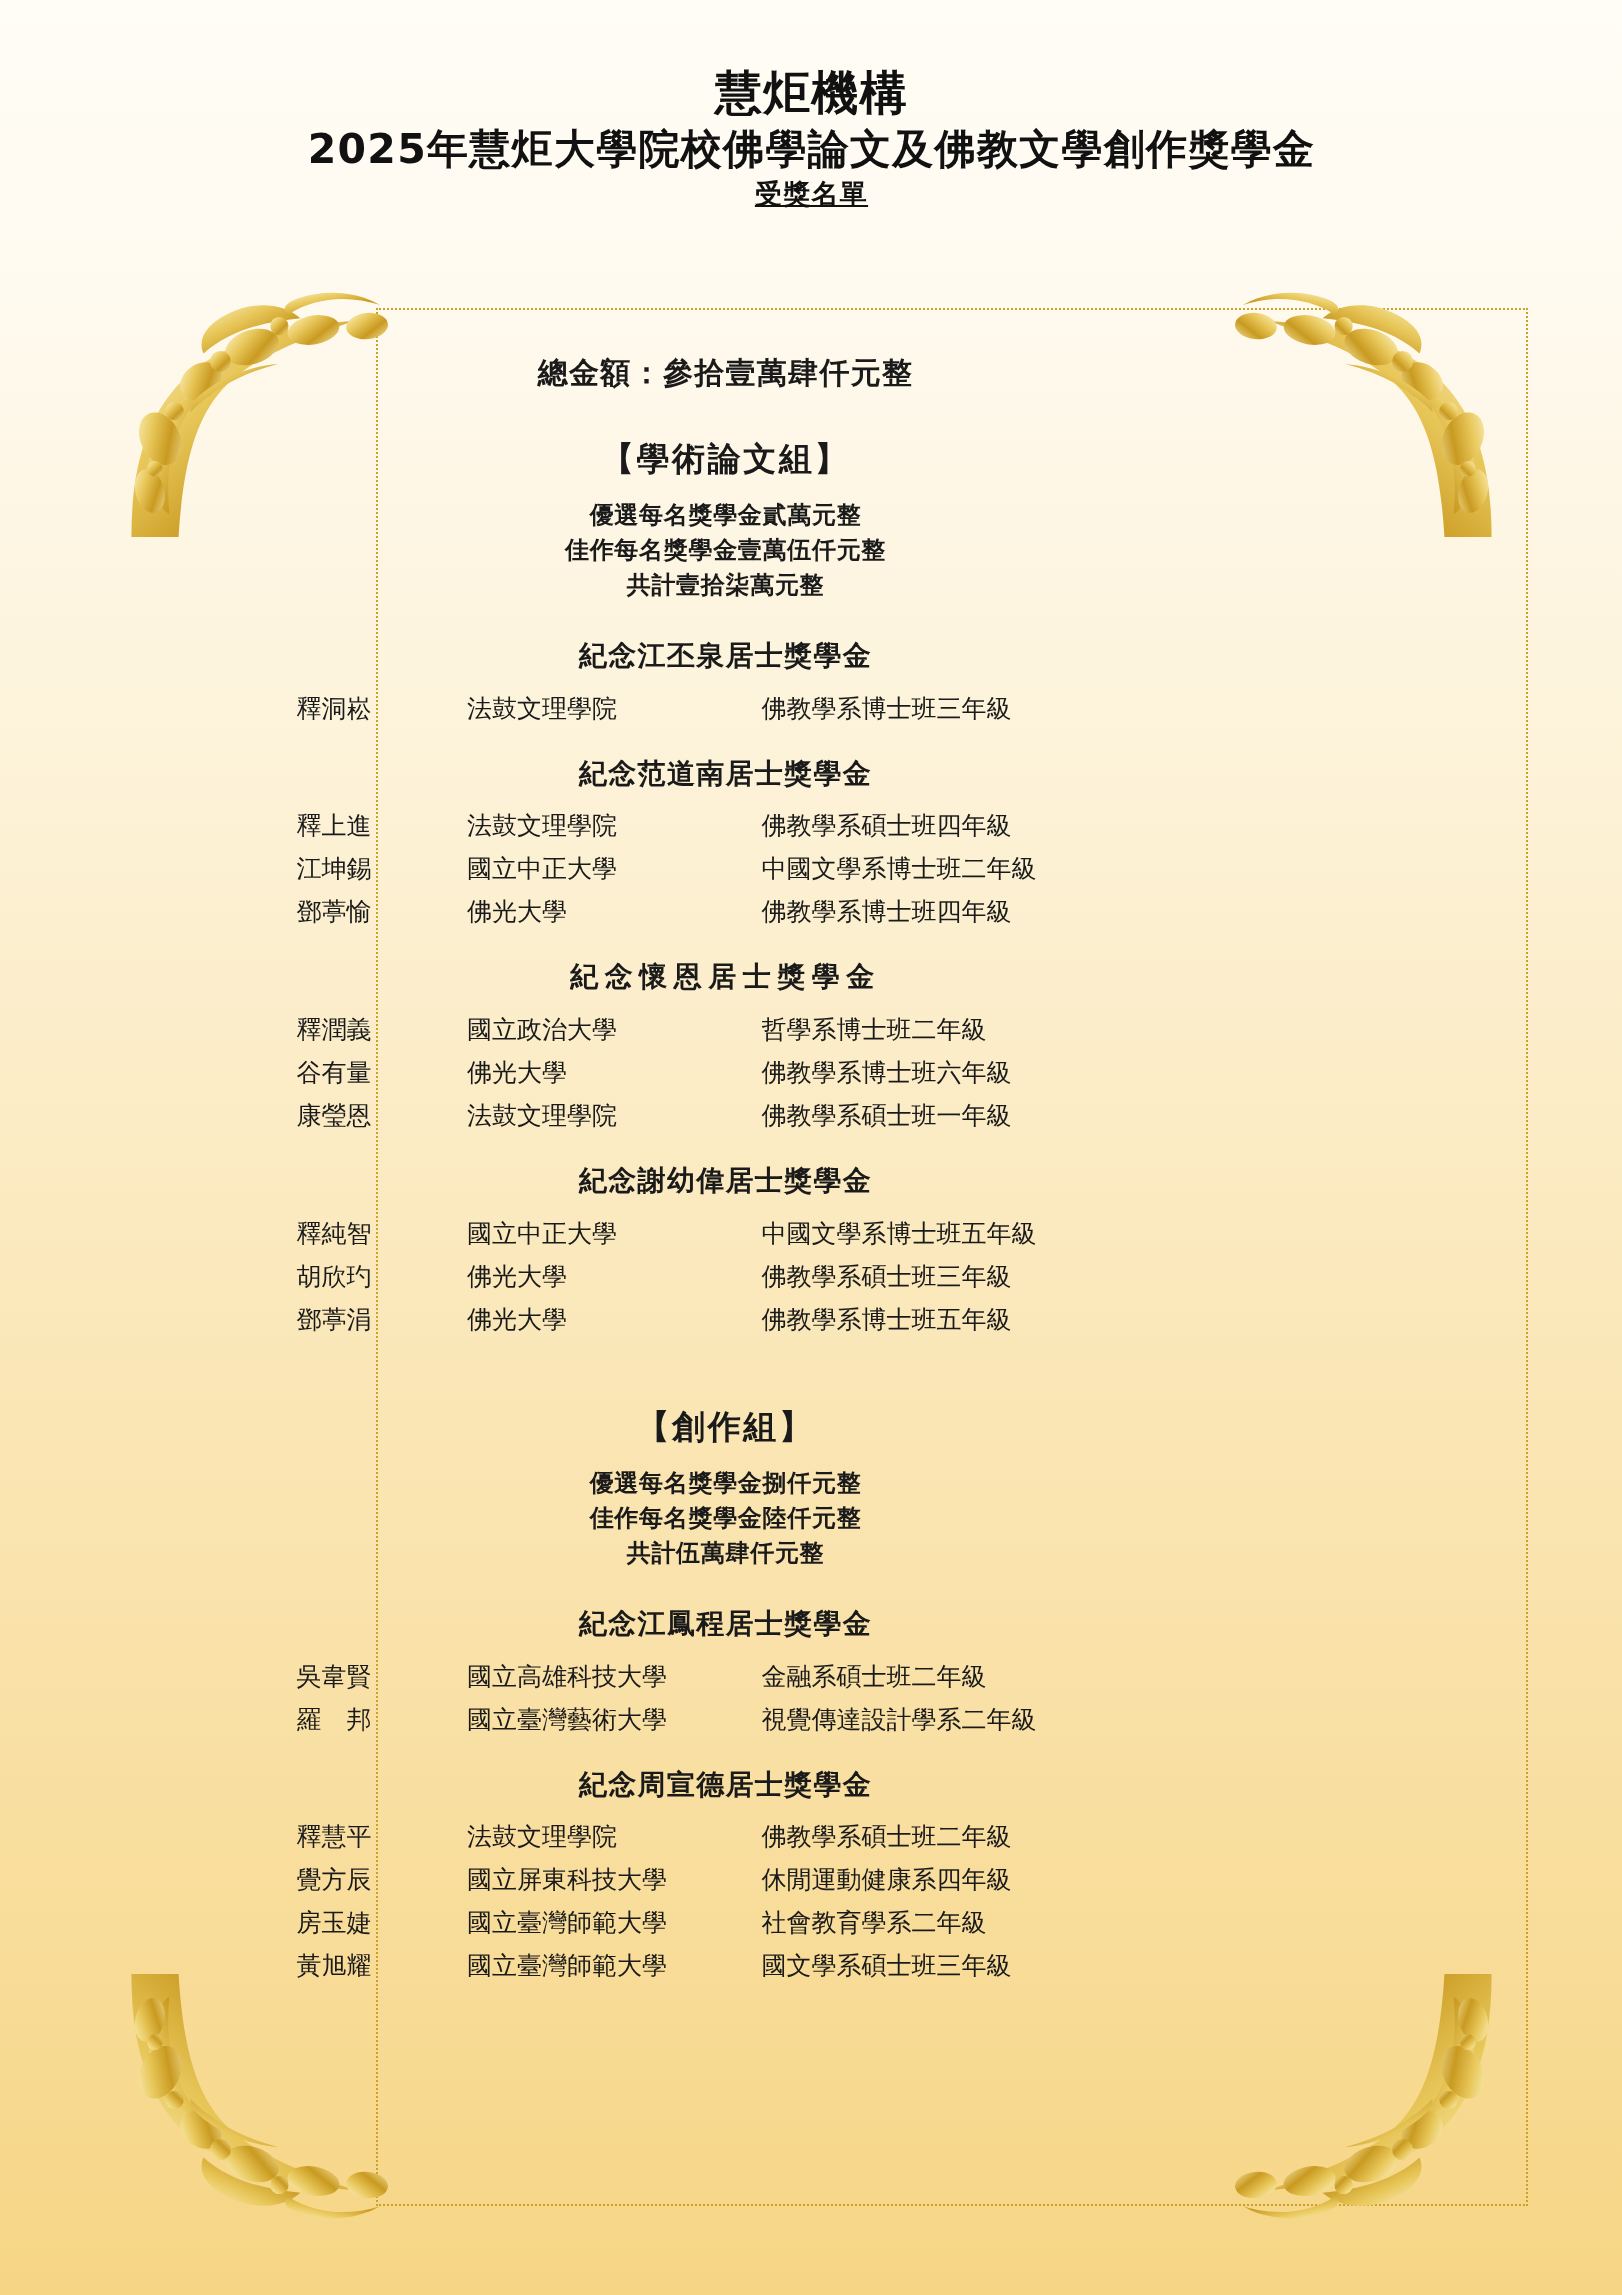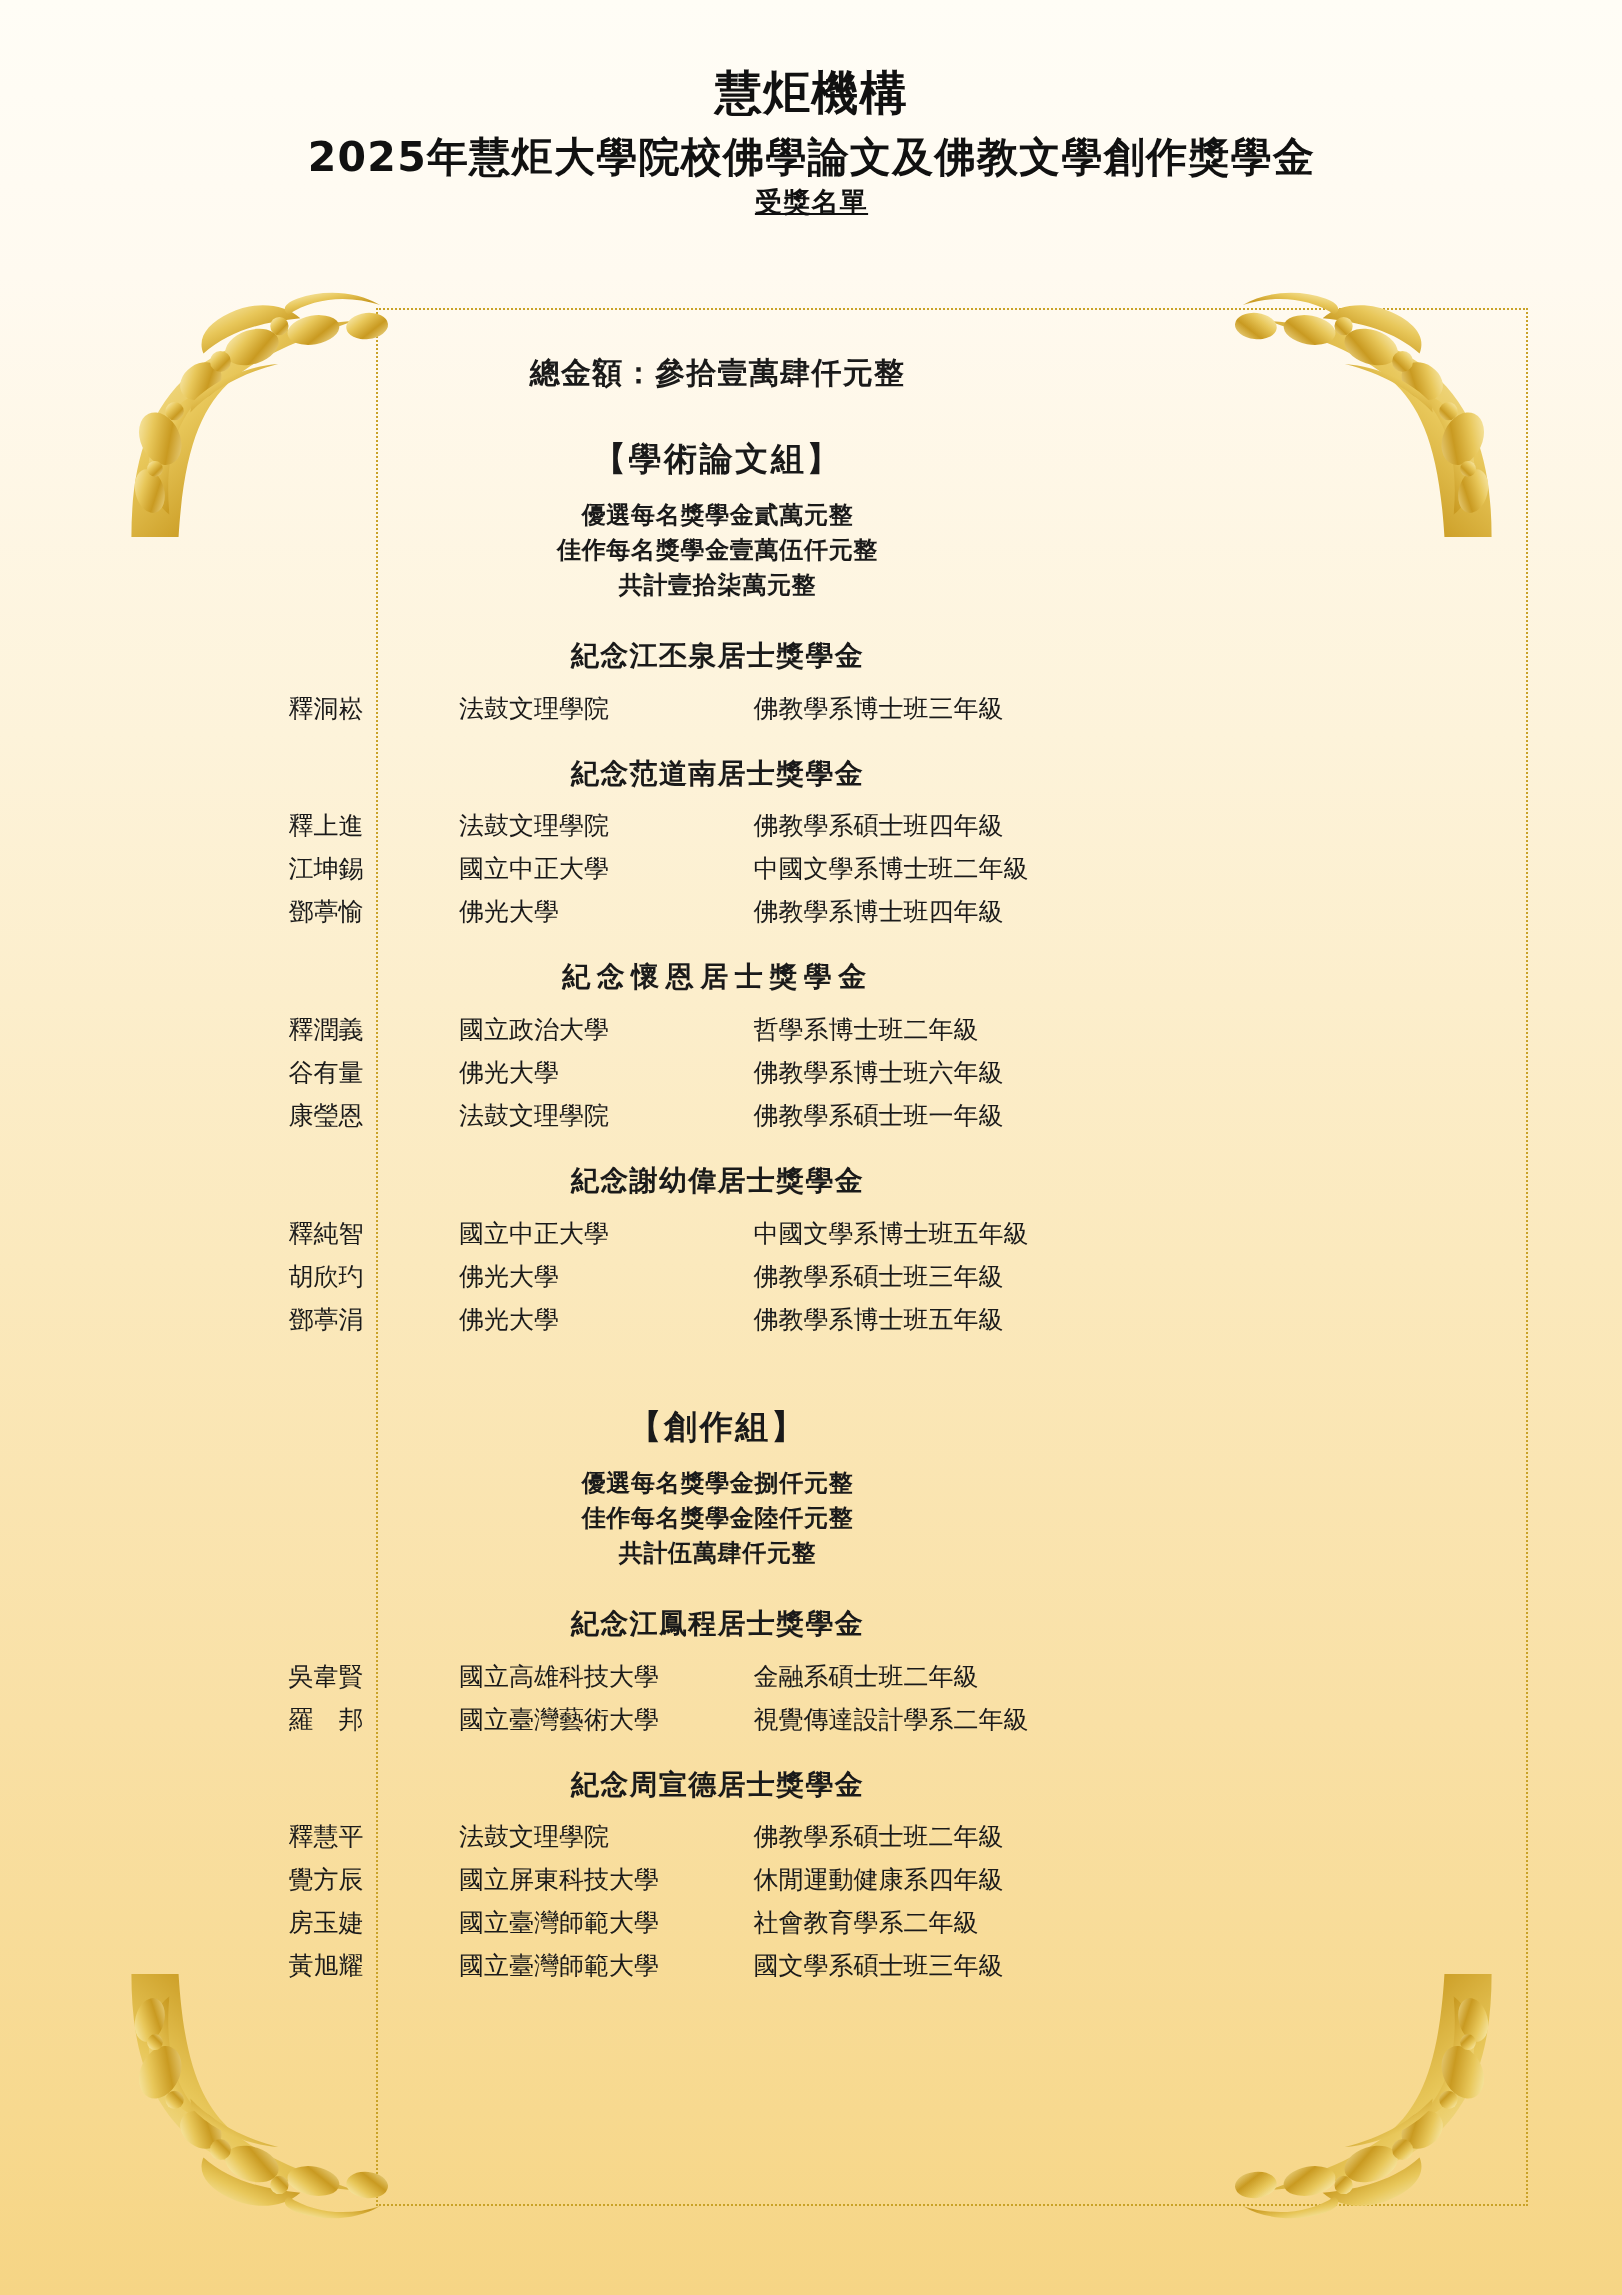--- a/index.html
+++ b/index.html
@@ -21,21 +21,21 @@
     text-align: center;
     padding-top: 62px;
     line-height: 1.30;
   }
   .doc-title .line {
     font-weight: bold;
     letter-spacing: 1.3px;
     color: #111;
   }
   .doc-title .line1 { font-size: 47px; }
-  .doc-title .line2 { font-size: 41px; margin-top: 8px; }
+  .doc-title .line2 { font-size: 41px; }
   .doc-title .line3 { font-size: 27px; text-decoration: underline; }
 
   
   .frame {
     position: absolute;
     left: 376px;
     top: 308px;
     width: 1152px;
     height: 1898px;
     border: 2px dotted #c9a227;
@@ -50,21 +50,21 @@
   }
   .corner svg { display: block; width: 100%; height: 100%; }
   .corner-tl { left: 92px;  top: 275px; }
   .corner-tr { right: 92px; top: 275px; transform: scaleX(-1); }
   .corner-bl { left: 92px;  bottom: 59px; transform: scaleY(-1); }
   .corner-br { right: 92px; bottom: 59px; transform: scale(-1,-1); }
 
   
   .content {
     position: absolute;
-    left: 0;
+    left: 8px;
     top: 353px;
     width: 1435px;
     text-align: center;
   }
   .total-amount {
     font-size: 30px;
     font-weight: bold;
     letter-spacing: 1.3px;
     margin-bottom: 43px;
   }

